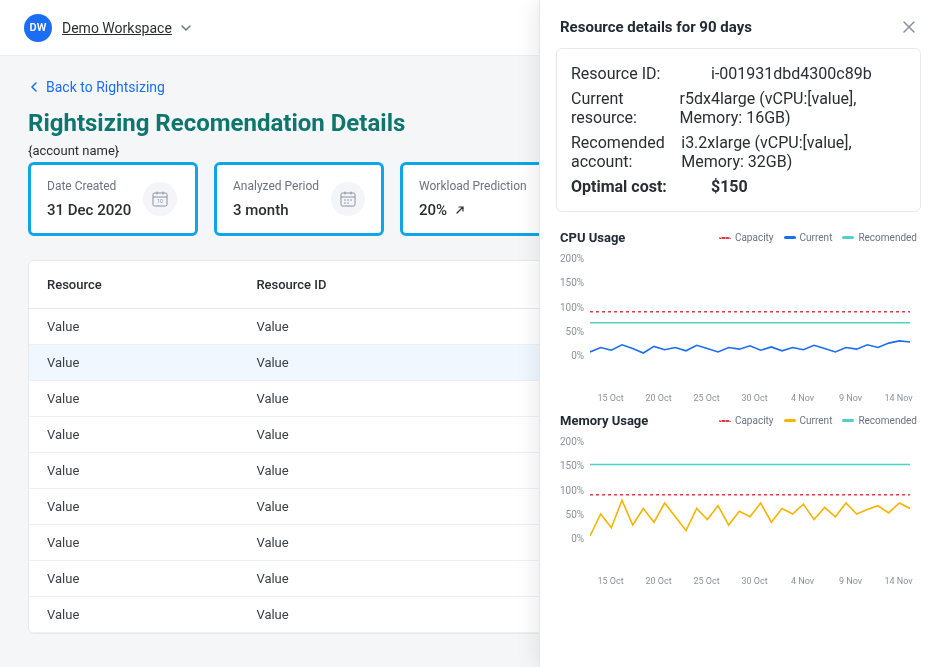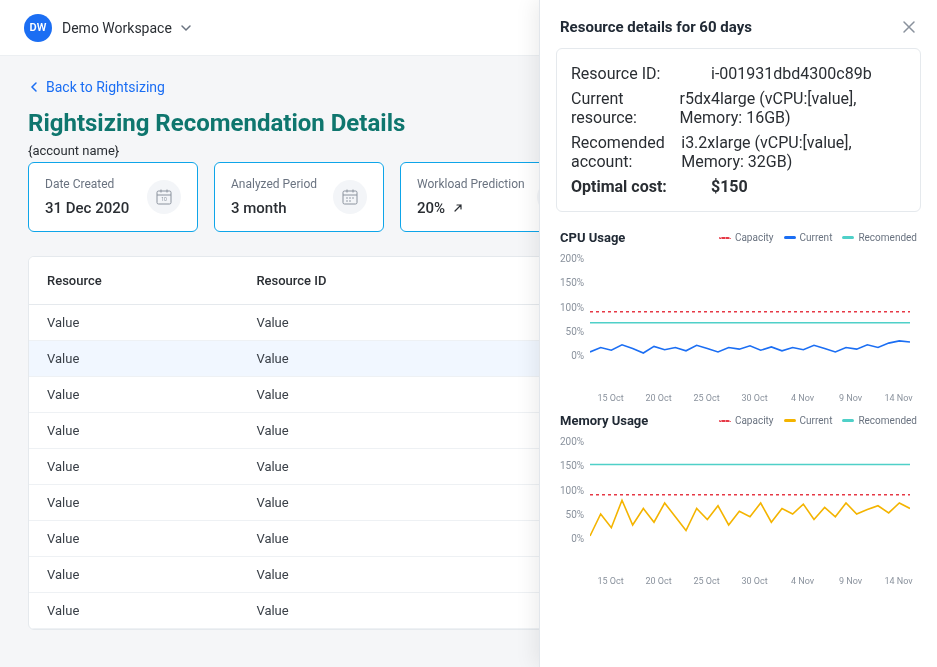--- a/index.html
+++ b/index.html
@@ -19,43 +19,43 @@
     align-items: center;
     padding: 12px 24px;
     border-bottom: 1px solid #eceff2;
   }
   .ws-badge {
     width: 28px; height: 28px; border-radius: 50%;
     background: #1b6ef3; color: #fff;
     display: flex; align-items: center; justify-content: center;
     font-size: 11px; font-weight: 600; margin-right: 10px;
   }
-  .ws-name { font-size: 14px; color: #2a2e33; margin-right: 8px; }
+  .ws-name { font-size: 14px; color: #2a2e33; margin-right: 8px; text-decoration: underline; }
   .chevron-down { width: 12px; height: 12px; }
   .main {
     padding: 22px 28px;
     width: 937px;
   }
   .back-link {
     display: inline-flex; align-items: center;
     color: #1b6ef3; font-size: 14px; cursor: pointer;
     gap: 6px; margin-bottom: 14px;
   }
   .page-title {
     font-size: 24px; font-weight: 700; color: #0f766e;
     margin-bottom: 6px;
   }
   .account-sub { font-size: 13px; color: #2a2e33; margin-bottom: 4px; }
   .cards {
     display: flex; gap: 16px; margin-bottom: 24px;
   }
   .card {
-    background: #fff; border: 1px solid #0ea5e9; border-radius: 6px;
+    background: #fff; border: 3px solid #0ea5e9; border-radius: 6px;
     padding: 14px 16px; min-width: 170px;
-    display: flex; align-items: center; justify-content: space-between;
+    display: flex; align-items: center; justify-content: flex-start;
     gap: 12px;
   }
   .card-text { display: flex; flex-direction: column; gap: 8px; }
   .card-label { font-size: 12px; color: #6a7380; }
   .card-value { font-size: 15px; font-weight: 500; color: #2a2e33; }
   .card-value .arrow-up { margin-left: 4px; }
   .card-icon {
     width: 34px; height: 34px; border-radius: 50%;
     background: #f3f5f8; display: flex; align-items: center; justify-content: center;
   }
@@ -287,21 +287,21 @@
             <td class="align-right">86%</td>
             <td class="align-right">29%</td>
           </tr>
         </tbody>
     </table>
   </div>
 </div>
 
 <div class="side-panel">
   <div class="panel-header">
-    <span class="panel-title">Resource details for 60 days</span>
+    <span class="panel-title">Resource details for 90 days</span>
     <svg class="close-btn" width="16" height="16" viewBox="0 0 16 16">
         <path d="M3 3 L13 13 M13 3 L3 13" stroke="#8a929d" stroke-width="1.5" stroke-linecap="round"></path>
       </svg>
   </div>
 
   <div class="detail-box">
     <div class="detail-row">
       <span class="lbl">Resource ID:</span>
       <span class="val">i-001931dbd4300c89b</span>
     </div>

